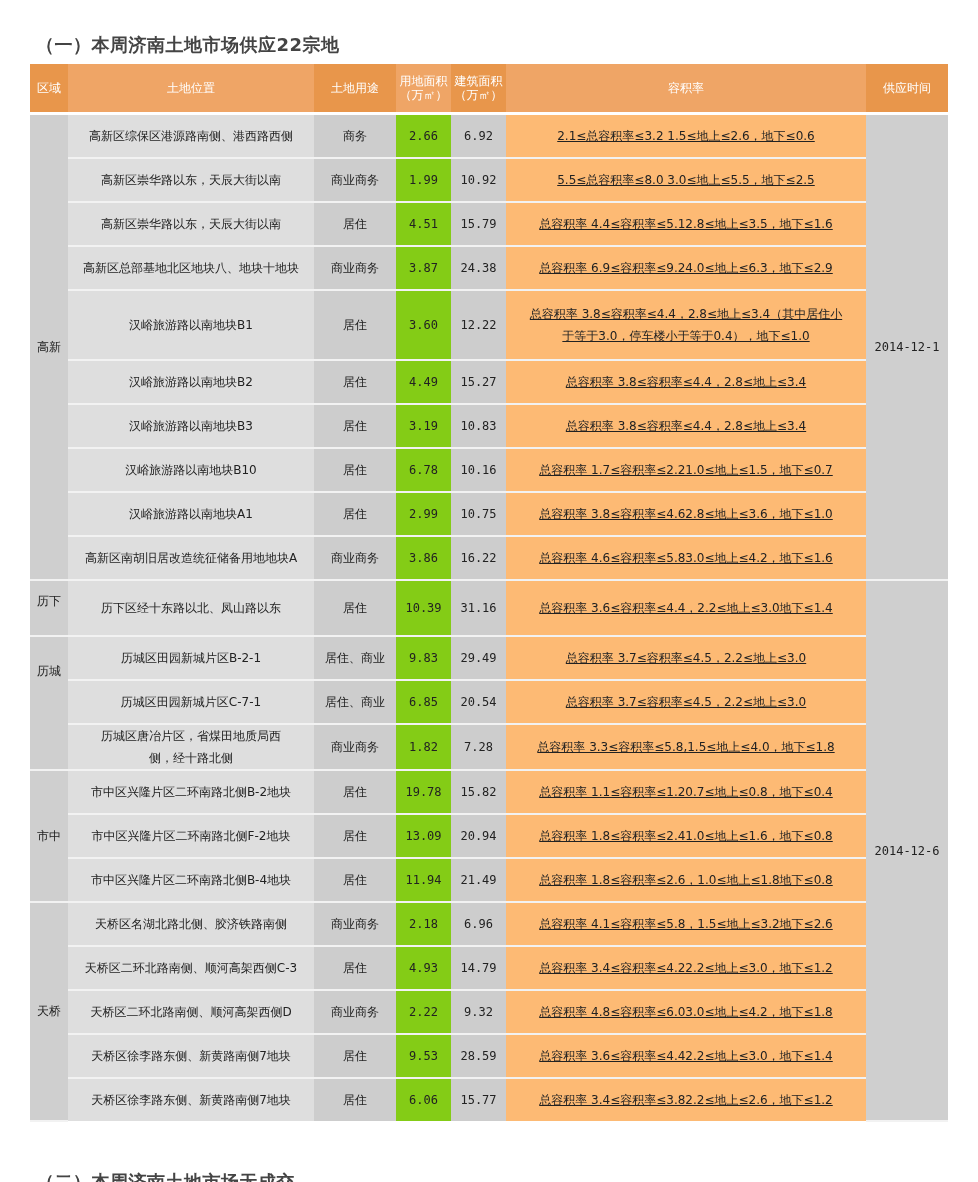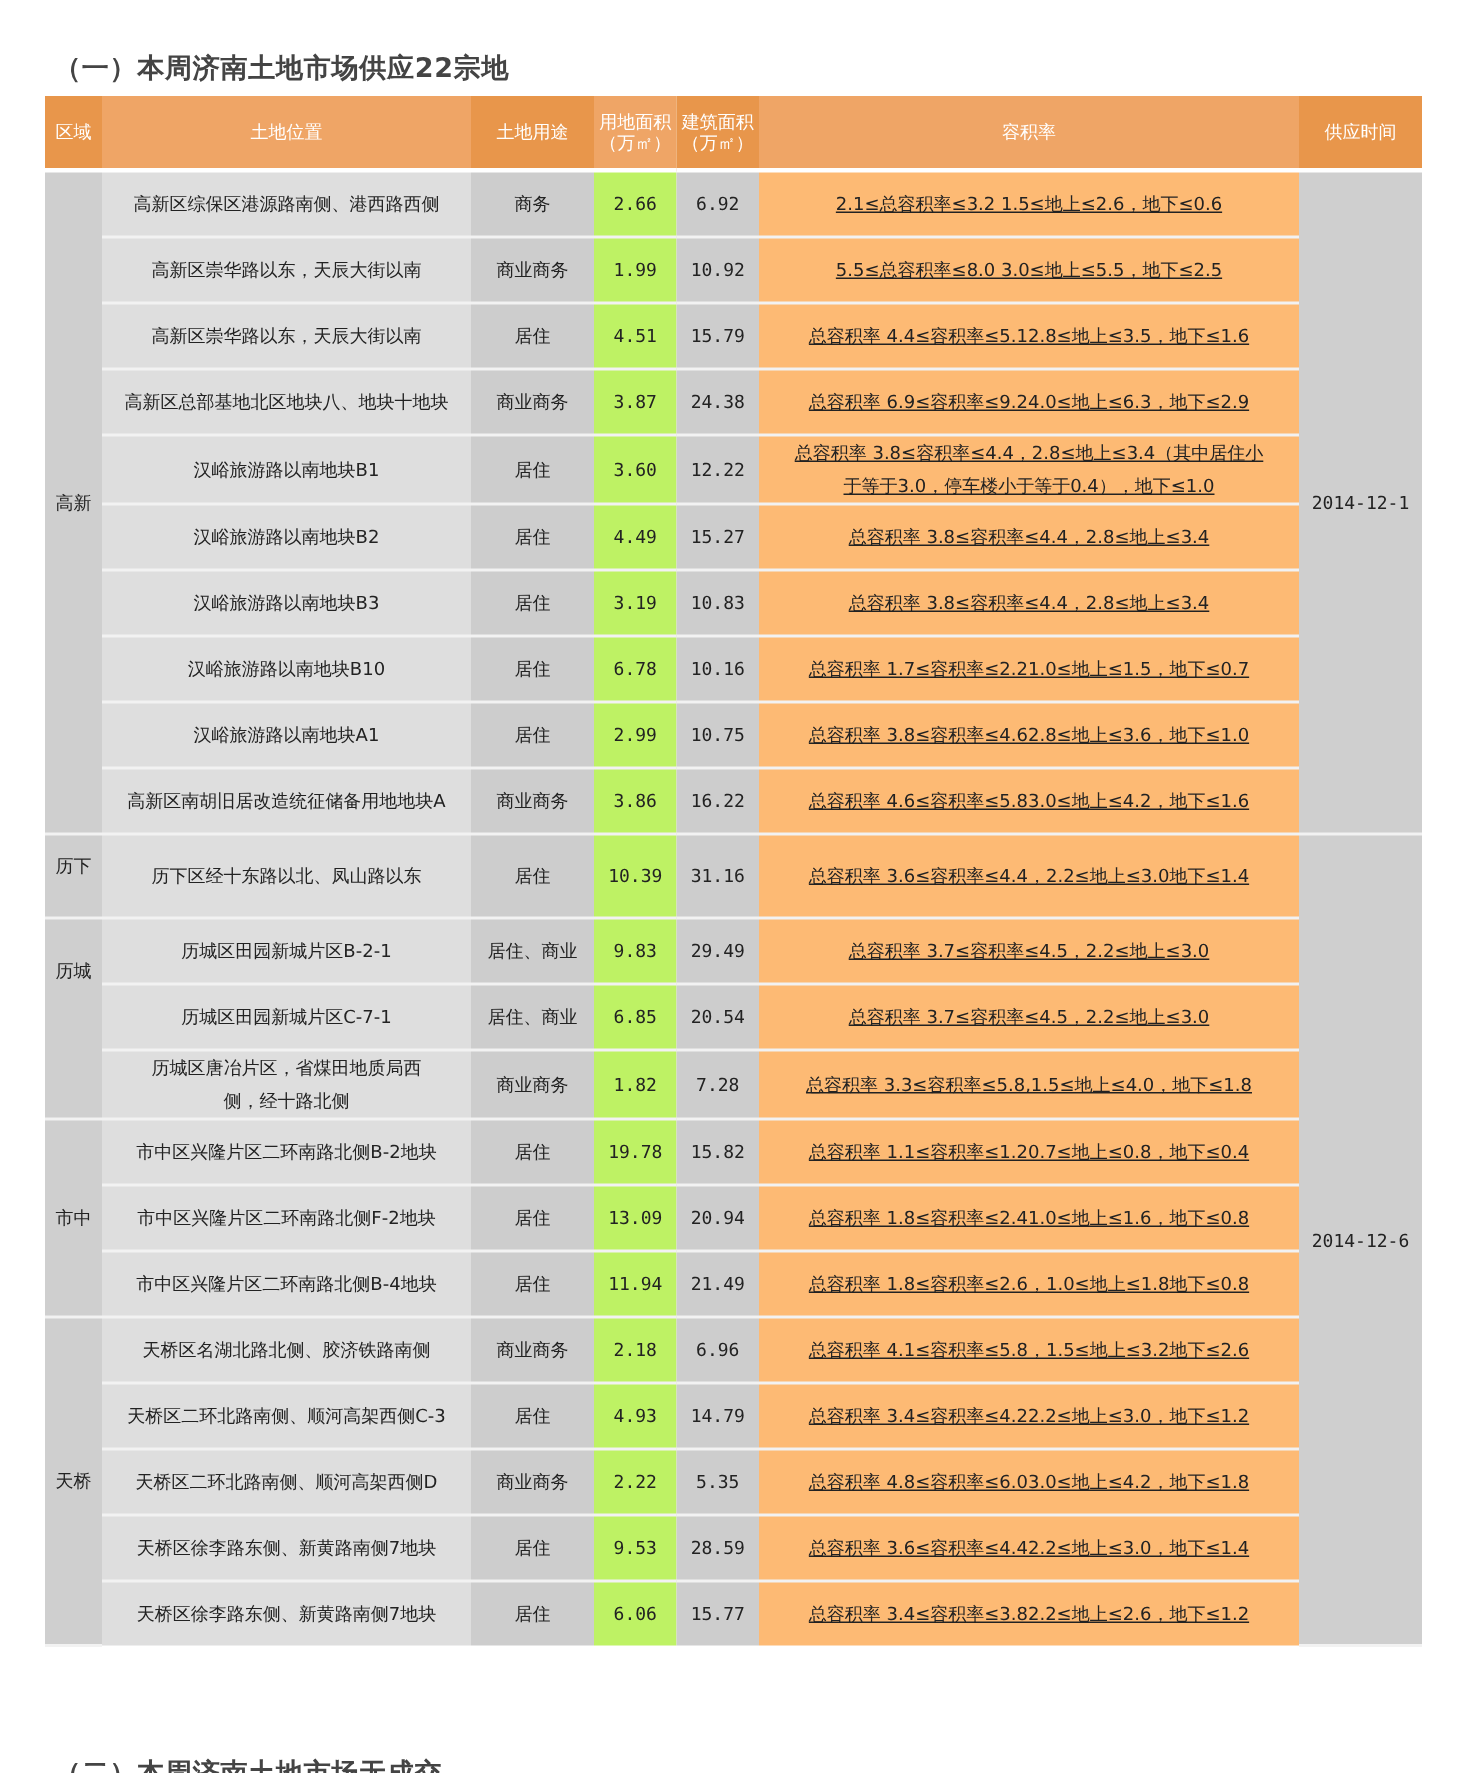--- a/index.html
+++ b/index.html
@@ -8,21 +8,21 @@
     #h1 { top: 33px; }
     #h2 { top: 1126px; margin-top: 44px; }
     table.land { position: absolute; left: 30px; top: 64px; width: 918px; border-collapse: collapse; table-layout: fixed; }
     table.land th { height: 48px; color: #fff; font-weight: normal; font-size: 12px; line-height: 14px; text-align: center; padding: 0; border-bottom: 3px solid #ffffff; }
     th.dark { background: #e8964b; }
     th.light { background: #efa566; }
     table.land td { font-size: 12px; text-align: center; padding: 0; border-bottom: 2px solid #f2f2f2; color: #222; }
     td.c-region { background: #cfcfcf; border-bottom: 2px solid #f2f2f2; }
     td.c-loc { background: #dedede; padding-top: 8px; }
     td.c-use { background: #cdcdcd; padding-top: 8px; }
-    td.c-area { background: #bef264; font-family: "DejaVu Sans Mono", "Liberation Mono", monospace; font-size: 11px; padding-top: 8px; }
+    td.c-area { background: #84cc16; font-family: "DejaVu Sans Mono", "Liberation Mono", monospace; font-size: 11px; padding-top: 8px; }
     td.c-build { background: #cdcdcd; font-family: "DejaVu Sans Mono", "Liberation Mono", monospace; font-size: 11px; padding-top: 8px; }
     td.c-ratio { background: #fdba74; font-size: 11.5px; padding-top: 8px; text-decoration: underline; }
     td.c-date { background: #cfcfcf; font-family: "DejaVu Sans Mono", "Liberation Mono", monospace; font-size: 11px; }
     tr.r td { height: 42px; }
     tr.r2 td { height: 42px; line-height: 22px; }
   </style>
 </head>
 <body>
 
 <div class="heading" id="h1">（一）本周济南土地市场供应22宗地</div>
@@ -78,21 +78,21 @@
       <td class="c-use">商业商务</td>
       <td class="c-area">3.87</td>
       <td class="c-build">24.38</td>
       <td class="c-ratio">总容积率 6.9≤容积率≤9.24.0≤地上≤6.3，地下≤2.9</td>
     </tr>
     <tr class="r2">
       <td class="c-loc">汉峪旅游路以南地块B1</td>
       <td class="c-use">居住</td>
       <td class="c-area">3.60</td>
       <td class="c-build">12.22</td>
-      <td class="c-ratio" style="padding:0 18px;">总容积率 3.8≤容积率≤4.4，2.8≤地上≤3.4（其中居住小于等于3.0，停车楼小于等于0.4），地下≤1.0</td>
+      <td class="c-ratio" style="padding:12px 18px;">总容积率 3.8≤容积率≤4.4，2.8≤地上≤3.4（其中居住小于等于3.0，停车楼小于等于0.4），地下≤1.0</td>
     </tr>
     <tr class="r">
       <td class="c-loc">汉峪旅游路以南地块B2</td>
       <td class="c-use">居住</td>
       <td class="c-area">4.49</td>
       <td class="c-build">15.27</td>
       <td class="c-ratio">总容积率 3.8≤容积率≤4.4，2.8≤地上≤3.4</td>
     </tr>
     <tr class="r">
       <td class="c-loc">汉峪旅游路以南地块B3</td>
@@ -191,21 +191,21 @@
       <td class="c-loc">天桥区二环北路南侧、顺河高架西侧C-3</td>
       <td class="c-use">居住</td>
       <td class="c-area">4.93</td>
       <td class="c-build">14.79</td>
       <td class="c-ratio">总容积率 3.4≤容积率≤4.22.2≤地上≤3.0，地下≤1.2</td>
     </tr>
     <tr class="r">
       <td class="c-loc">天桥区二环北路南侧、顺河高架西侧D</td>
       <td class="c-use">商业商务</td>
       <td class="c-area">2.22</td>
-      <td class="c-build">5.35</td>
+      <td class="c-build">9.32</td>
       <td class="c-ratio">总容积率 4.8≤容积率≤6.03.0≤地上≤4.2，地下≤1.8</td>
     </tr>
     <tr class="r">
       <td class="c-loc">天桥区徐李路东侧、新黄路南侧7地块</td>
       <td class="c-use">居住</td>
       <td class="c-area">9.53</td>
       <td class="c-build">28.59</td>
       <td class="c-ratio">总容积率 3.6≤容积率≤4.42.2≤地上≤3.0，地下≤1.4</td>
     </tr>
     <tr class="r">

